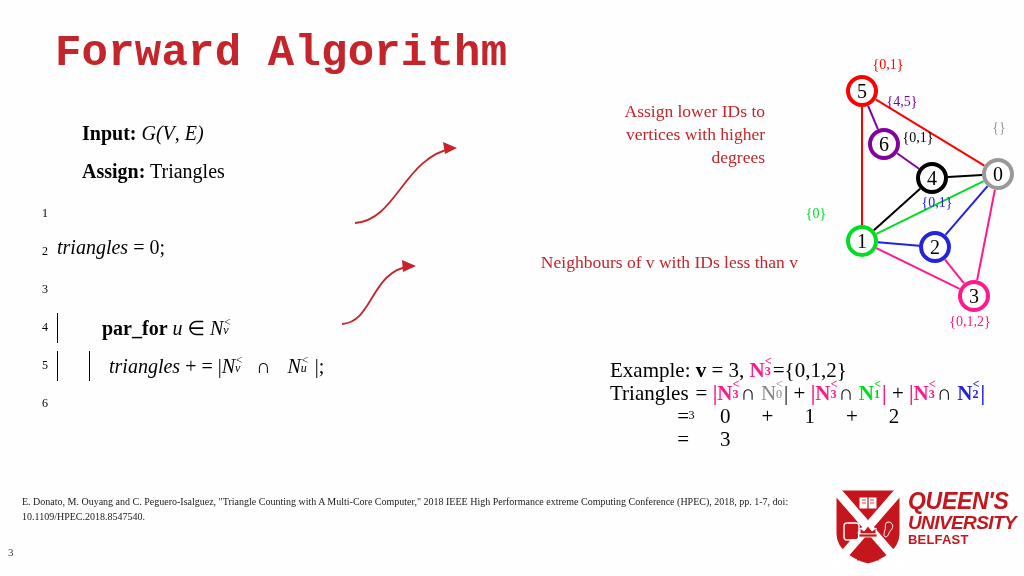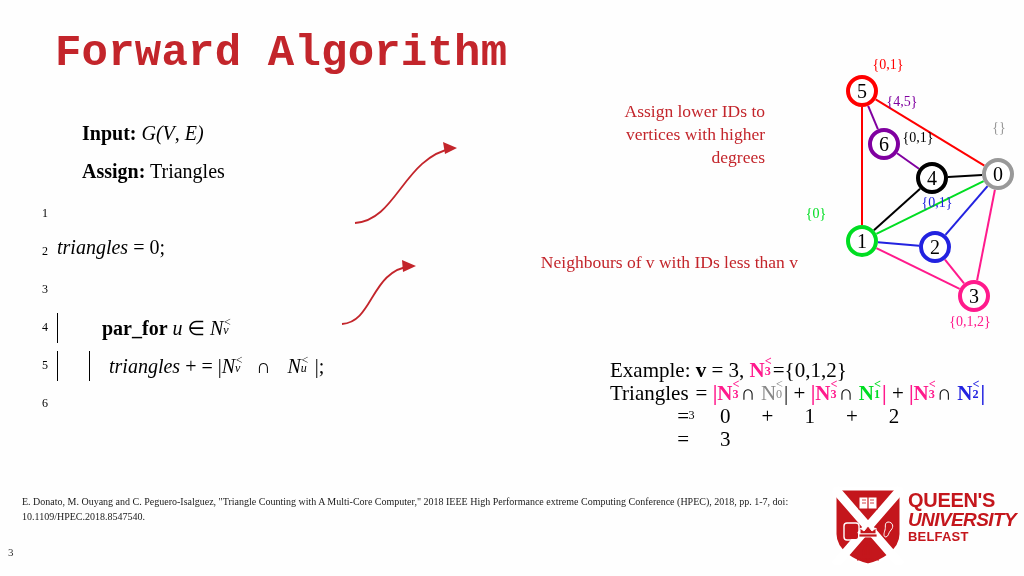--- a/index.html
+++ b/index.html
@@ -48,21 +48,21 @@
 
   
   #cite{left:22px;top:494px;width:790px;font-size:10px;line-height:1.5;
         font-family:"Liberation Serif",serif;color:#1a1a1a;}
   #pageno{left:8px;top:546px;font-size:11px;color:#333;}
 
   
   #logo{left:832px;top:486px;width:185px;height:82px;}
   #logo-text{position:absolute;left:76px;top:4px;color:#c4161c;
              font-family:"Liberation Sans",sans-serif;font-weight:bold;line-height:1.02;}
-  #logo-text .l1{font-size:20px;letter-spacing:-.3px;}
+  #logo-text .l1{font-size:23px;letter-spacing:-.3px;font-style:italic;}
   #logo-text .l2{font-size:19px;letter-spacing:-.6px;font-style:italic;}
   #logo-text .l3{font-size:13px;letter-spacing:.2px;}
 
   
   #graph{left:818px;top:58px;width:206px;height:260px;}
   svg{display:block;overflow:visible;}
 </style>
 </head>
 <body>
 

